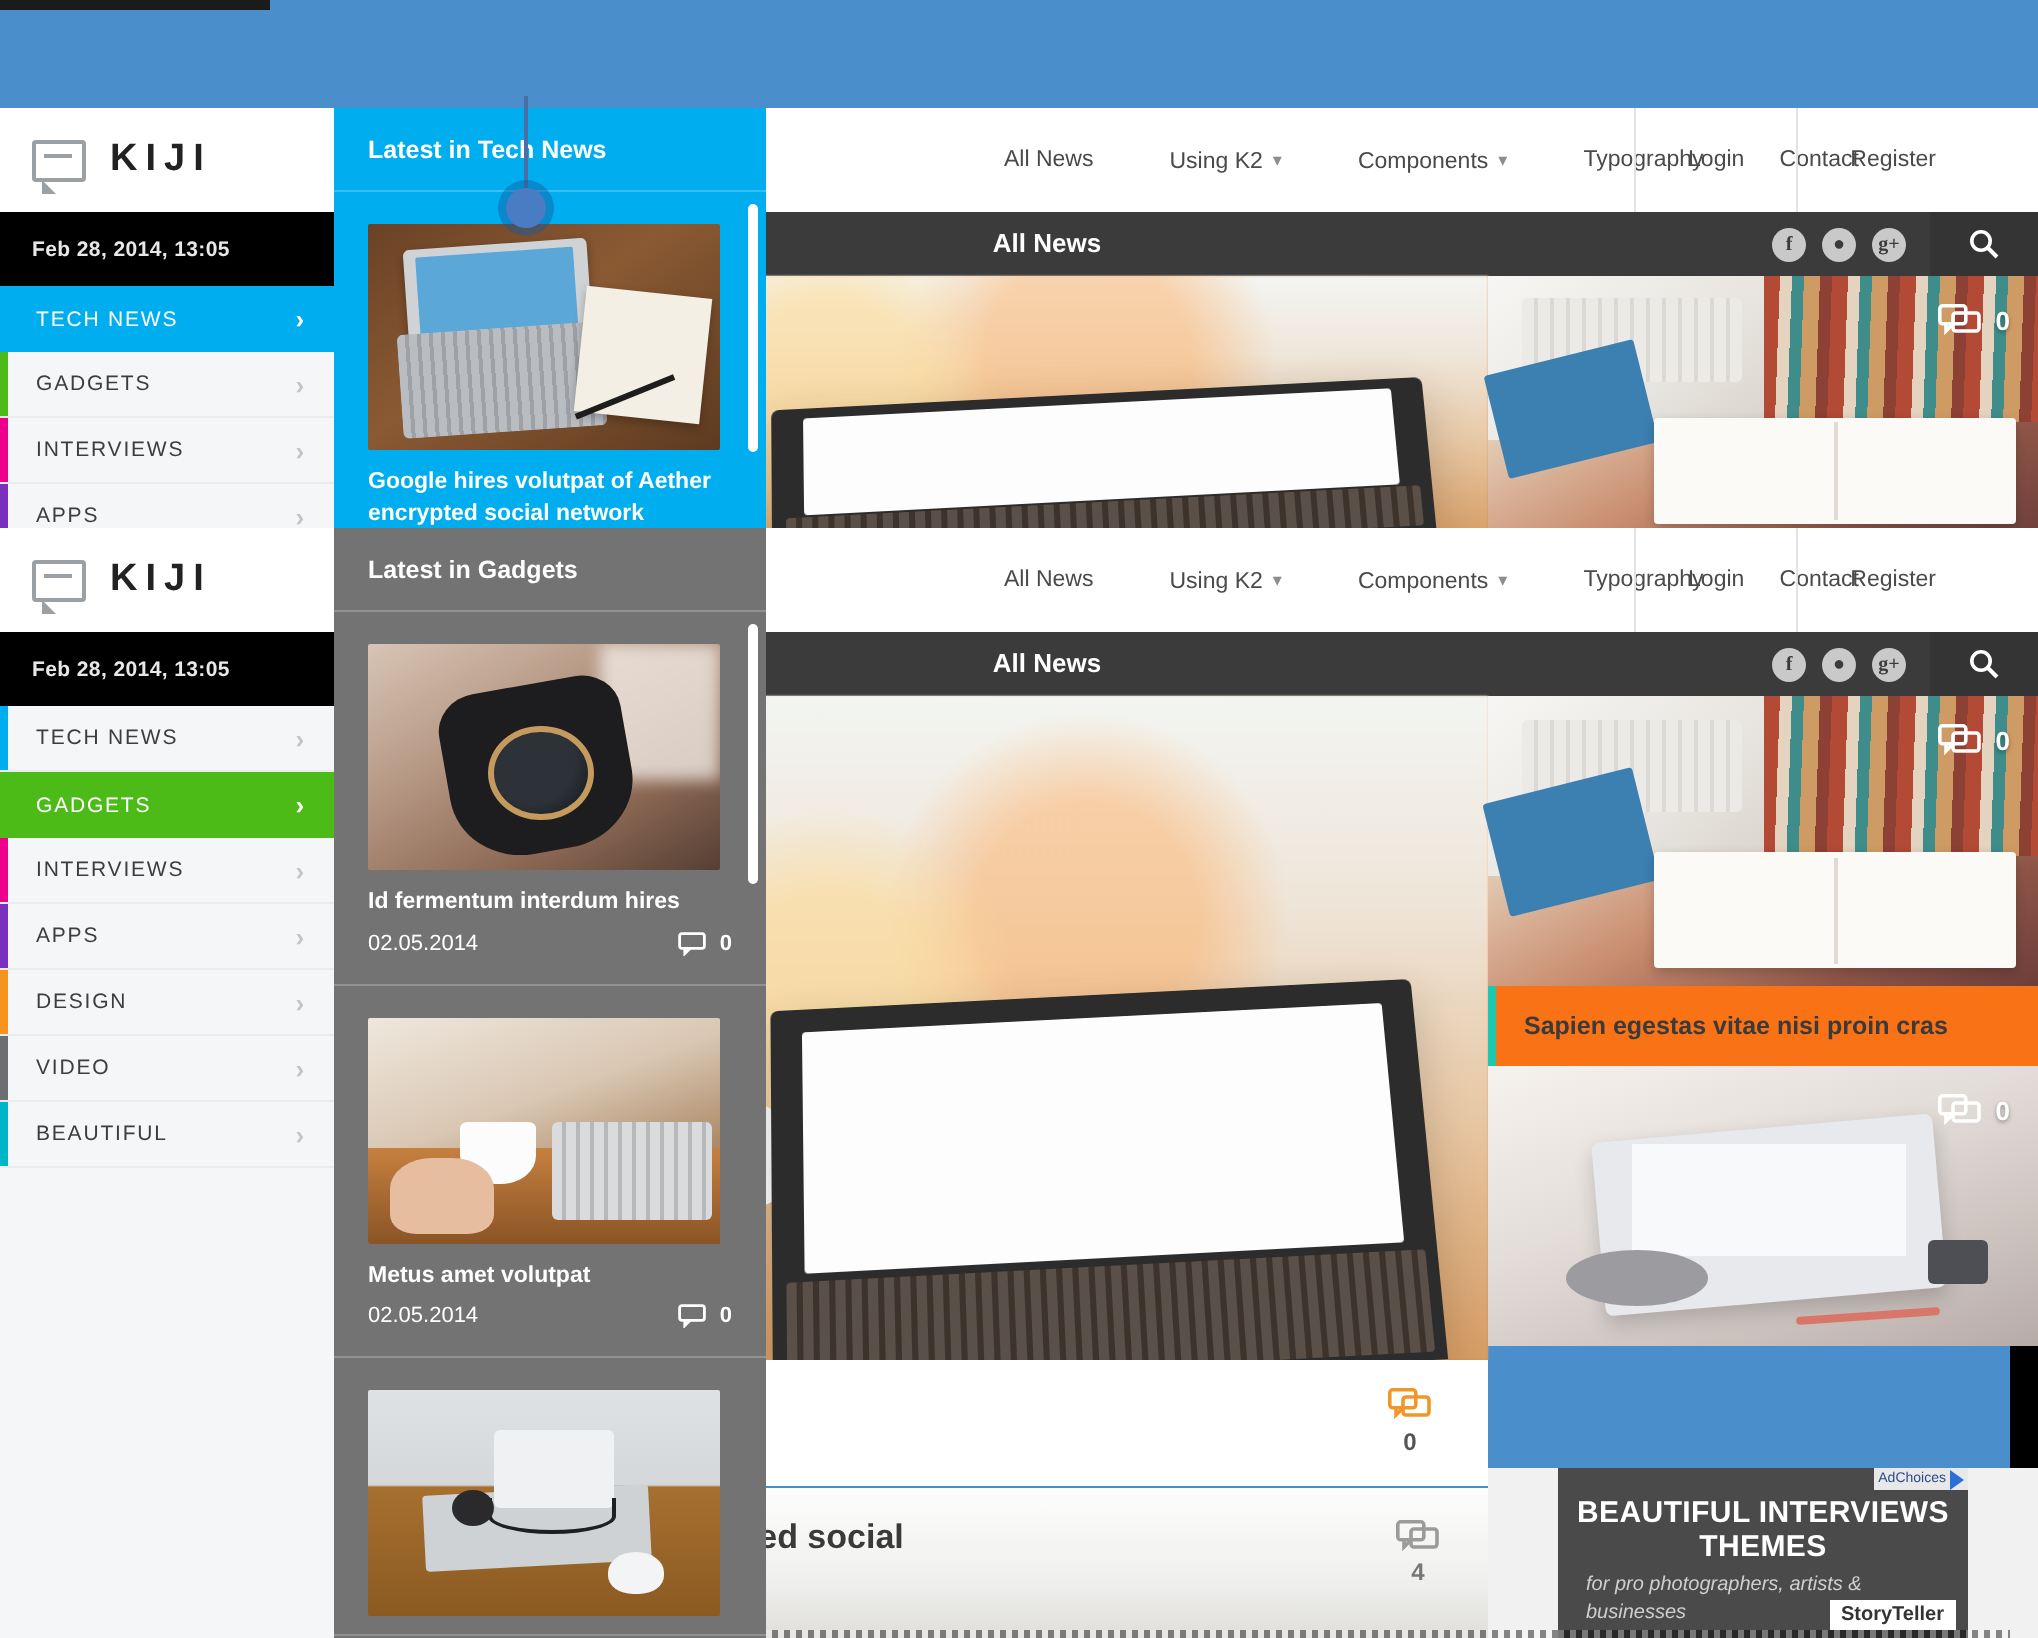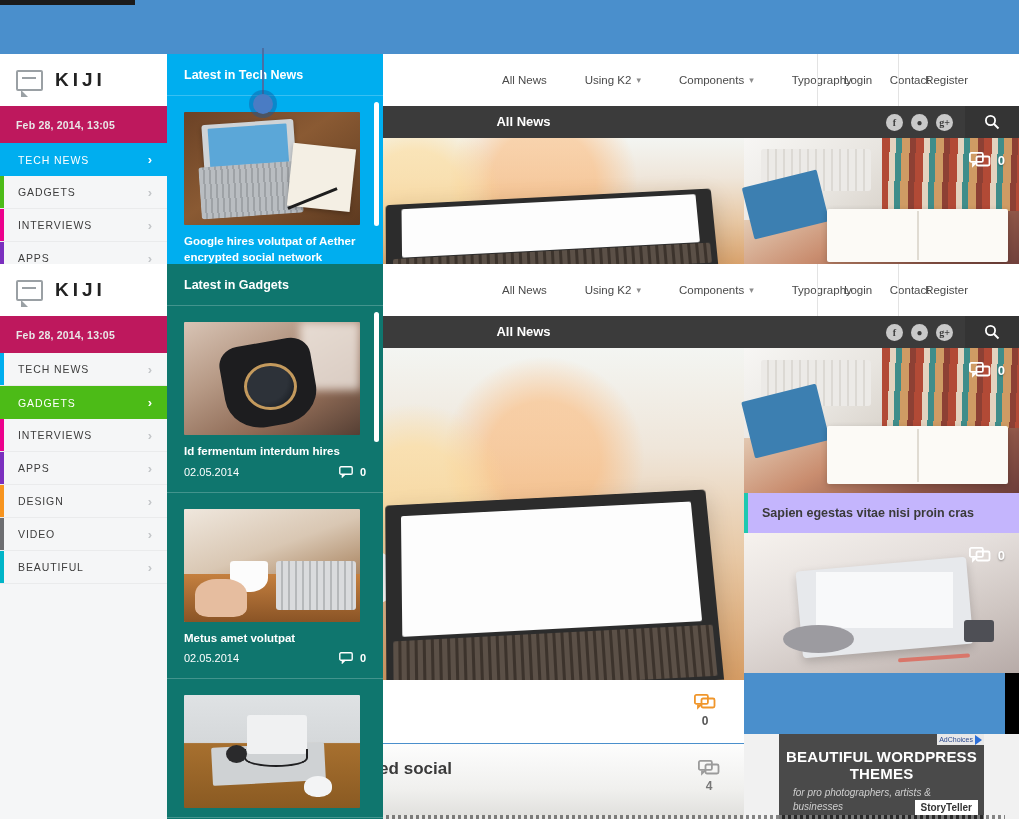--- a/index.html
+++ b/index.html
@@ -86,21 +86,21 @@
   .hs-photo .shelf{position:absolute;right:0;top:0;width:50%;height:55%;
      background:repeating-linear-gradient(92deg,#b24a36 0 8px,#e3d3bf 8px 14px,#3f8d8a 14px 20px,#cf9b64 20px 28px,#8d4034 28px 34px);}
   .hs-photo .openbook{position:absolute;right:4%;bottom:6%;width:66%;height:40%;background:#fcfaf6;border-radius:2px;
      box-shadow:0 2px 6px rgba(0,0,0,.2);}
   .hs-photo .openbook:after{content:"";position:absolute;left:50%;top:4%;bottom:4%;width:2px;background:#e0dbd2;}
 
   .badge{position:absolute;right:14px;top:14px;display:flex;align-items:center;gap:7px;color:#fff;
          font-size:13px;font-weight:bold;text-shadow:0 1px 2px rgba(0,0,0,.35);}
   .badge svg{width:22px;height:17px;}
 
-  .hs-caption{position:relative;background:#c4b5fd;height:40px;display:flex;align-items:center;
+  .hs-caption{position:relative;background:#f97316;height:40px;display:flex;align-items:center;
      padding-left:18px;box-sizing:border-box;font-size:12.5px;font-weight:bold;color:#3a3a3a;text-align:center;}
   .hs-caption .bar{position:absolute;left:0;top:0;bottom:0;width:4px;}
 
   
   .main-strip{position:absolute;background:#fff;}
   .main-strip .cbadge{position:absolute;right:28px;top:14px;text-align:center;color:#555;font-size:12px;font-weight:bold;}
   .main-strip .cbadge svg{display:block;margin:0 auto 3px;width:22px;height:17px;}
 
   .feature-row{position:absolute;background:linear-gradient(180deg,#fdfdfd 0%,#f0f0ee 60%,#dfdedb 100%);}
   .feature-thumb{position:absolute;left:0;top:0;width:28px;height:100%;
@@ -116,21 +116,21 @@
      display:flex;align-items:center;padding:0 2px;gap:2px;}
   .ad-choices .tri{width:0;height:0;border-left:7px solid #2c6fd8;border-top:5px solid transparent;border-bottom:5px solid transparent;}
   .ad-head{color:#fff;font-size:15px;font-weight:bold;text-align:center;padding:14px 6px 2px;letter-spacing:.2px;}
   .ad-sub{color:#cfcfcf;font-size:10px;font-style:italic;padding:2px 14px 10px;line-height:1.35;}
   .ad-logo{position:absolute;right:6px;bottom:4px;background:#fff;color:#333;font-size:10px;font-weight:bold;padding:2px 6px;}
 
   
   .mega{position:absolute;left:0;top:0;display:flex;z-index:30;}
   .mm-side{width:167px;background:#f5f6f7;position:relative;}
   .mm-logo{height:52px;background:#fff;display:flex;align-items:center;padding-left:16px;box-sizing:border-box;}
-  .mm-date{height:37px;background:#be185d;color:#e8e8e8;font-size:10.5px;font-weight:bold;
+  .mm-date{height:37px;background:#000000;color:#e8e8e8;font-size:10.5px;font-weight:bold;
      display:flex;align-items:center;padding-left:16px;box-sizing:border-box;letter-spacing:.2px;}
   .mm-item{position:relative;height:33px;display:flex;align-items:center;justify-content:space-between;
      padding:0 14px 0 18px;box-sizing:border-box;font-size:10.5px;letter-spacing:.9px;color:#3d3d3d;
      background:#f5f6f7;border-bottom:1px solid #eaebec;cursor:pointer;}
   .mm-item .stripe{position:absolute;left:0;top:0;bottom:0;width:4px;}
   .mm-item .chev{font-size:13px;color:#c3c6c8;font-weight:bold;}
   .mm-item.active{color:#fff;border-bottom:none;}
   .mm-item.active .chev{color:#fff;}
 
   .mm-panel{width:216px;position:relative;overflow:hidden;}
@@ -369,21 +369,21 @@
         <span>4</span>
       </div>
     </div>
 
     <div class="ad-wrap" style="left:716px;top:470px;width:275px;height:85px;">
       <div class="ad-box">
         <div class="ad-choices">
           <span>AdChoices</span>
           <span class="tri"></span>
         </div>
-        <div class="ad-head">BEAUTIFUL WORDPRESS THEMES</div>
+        <div class="ad-head">BEAUTIFUL INTERVIEWS THEMES</div>
         <div class="ad-sub">for pro photographers, artists &amp; businesses</div>
         <div class="ad-logo">StoryTeller</div>
       </div>
     </div>
   </div>
 
   <div class="mega" style="top:54px;height:216px;">
     <div class="mm-side">
       <div class="mm-logo">
         <span class="logo-bubble"></span>
@@ -462,21 +462,21 @@
         <span>VIDEO</span>
         <span class="chev">›</span>
       </div>
       <div class="mm-item">
         <span class="stripe" style="background:#00b5c8"></span>
         <span>BEAUTIFUL</span>
         <span class="chev">›</span>
       </div>
     </div>
 
-    <div class="mm-panel" style="background:#0f766e;height:555px;">
+    <div class="mm-panel" style="background:#737373;height:555px;">
       <div class="mm-panel-head">Latest in Gadgets</div>
 
       <div class="mm-art">
         <div class="mm-thumb t-watch">
           <div class="blur"></div>
             <div class="band"></div>
             <div class="face"></div>
         </div>
         <div class="mm-art-title">Id fermentum interdum hires</div>
         <div class="mm-art-meta">

